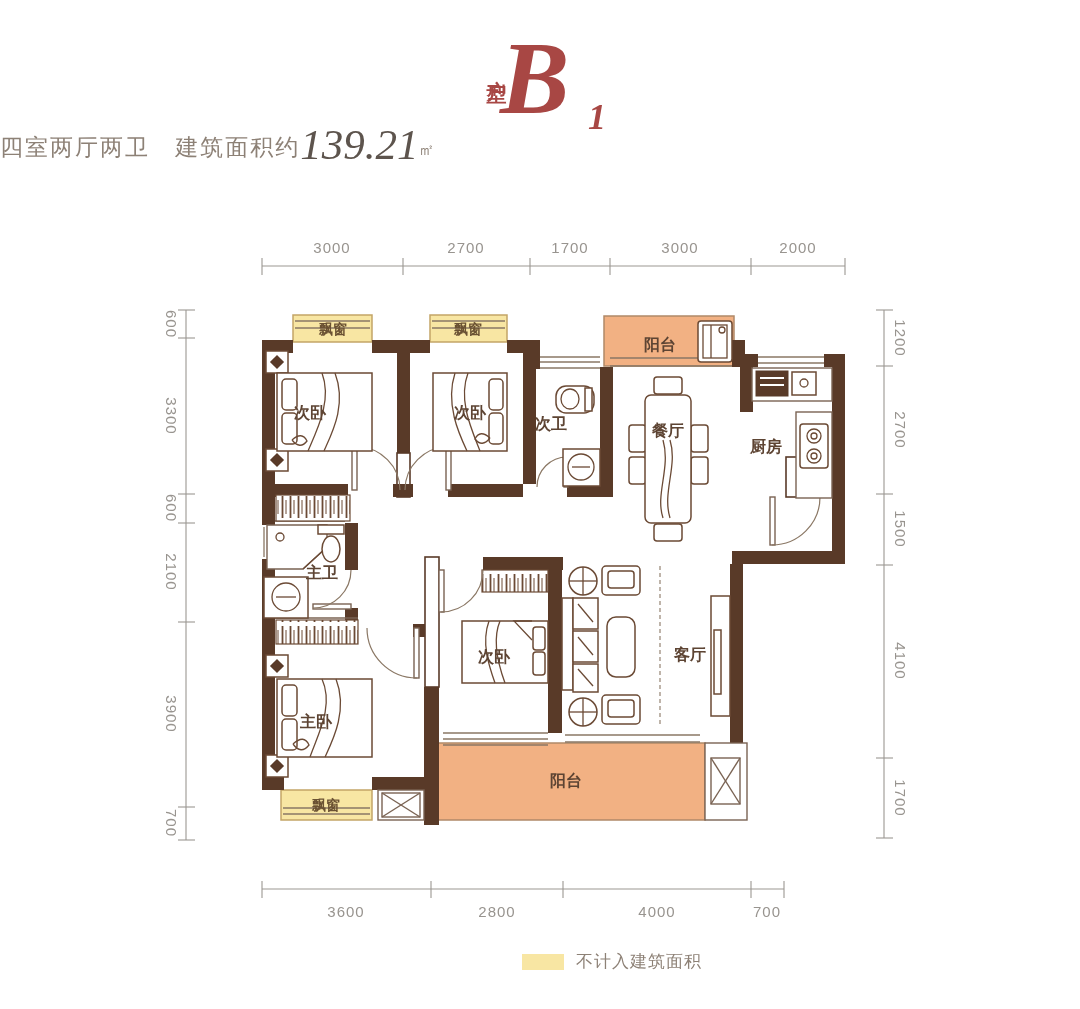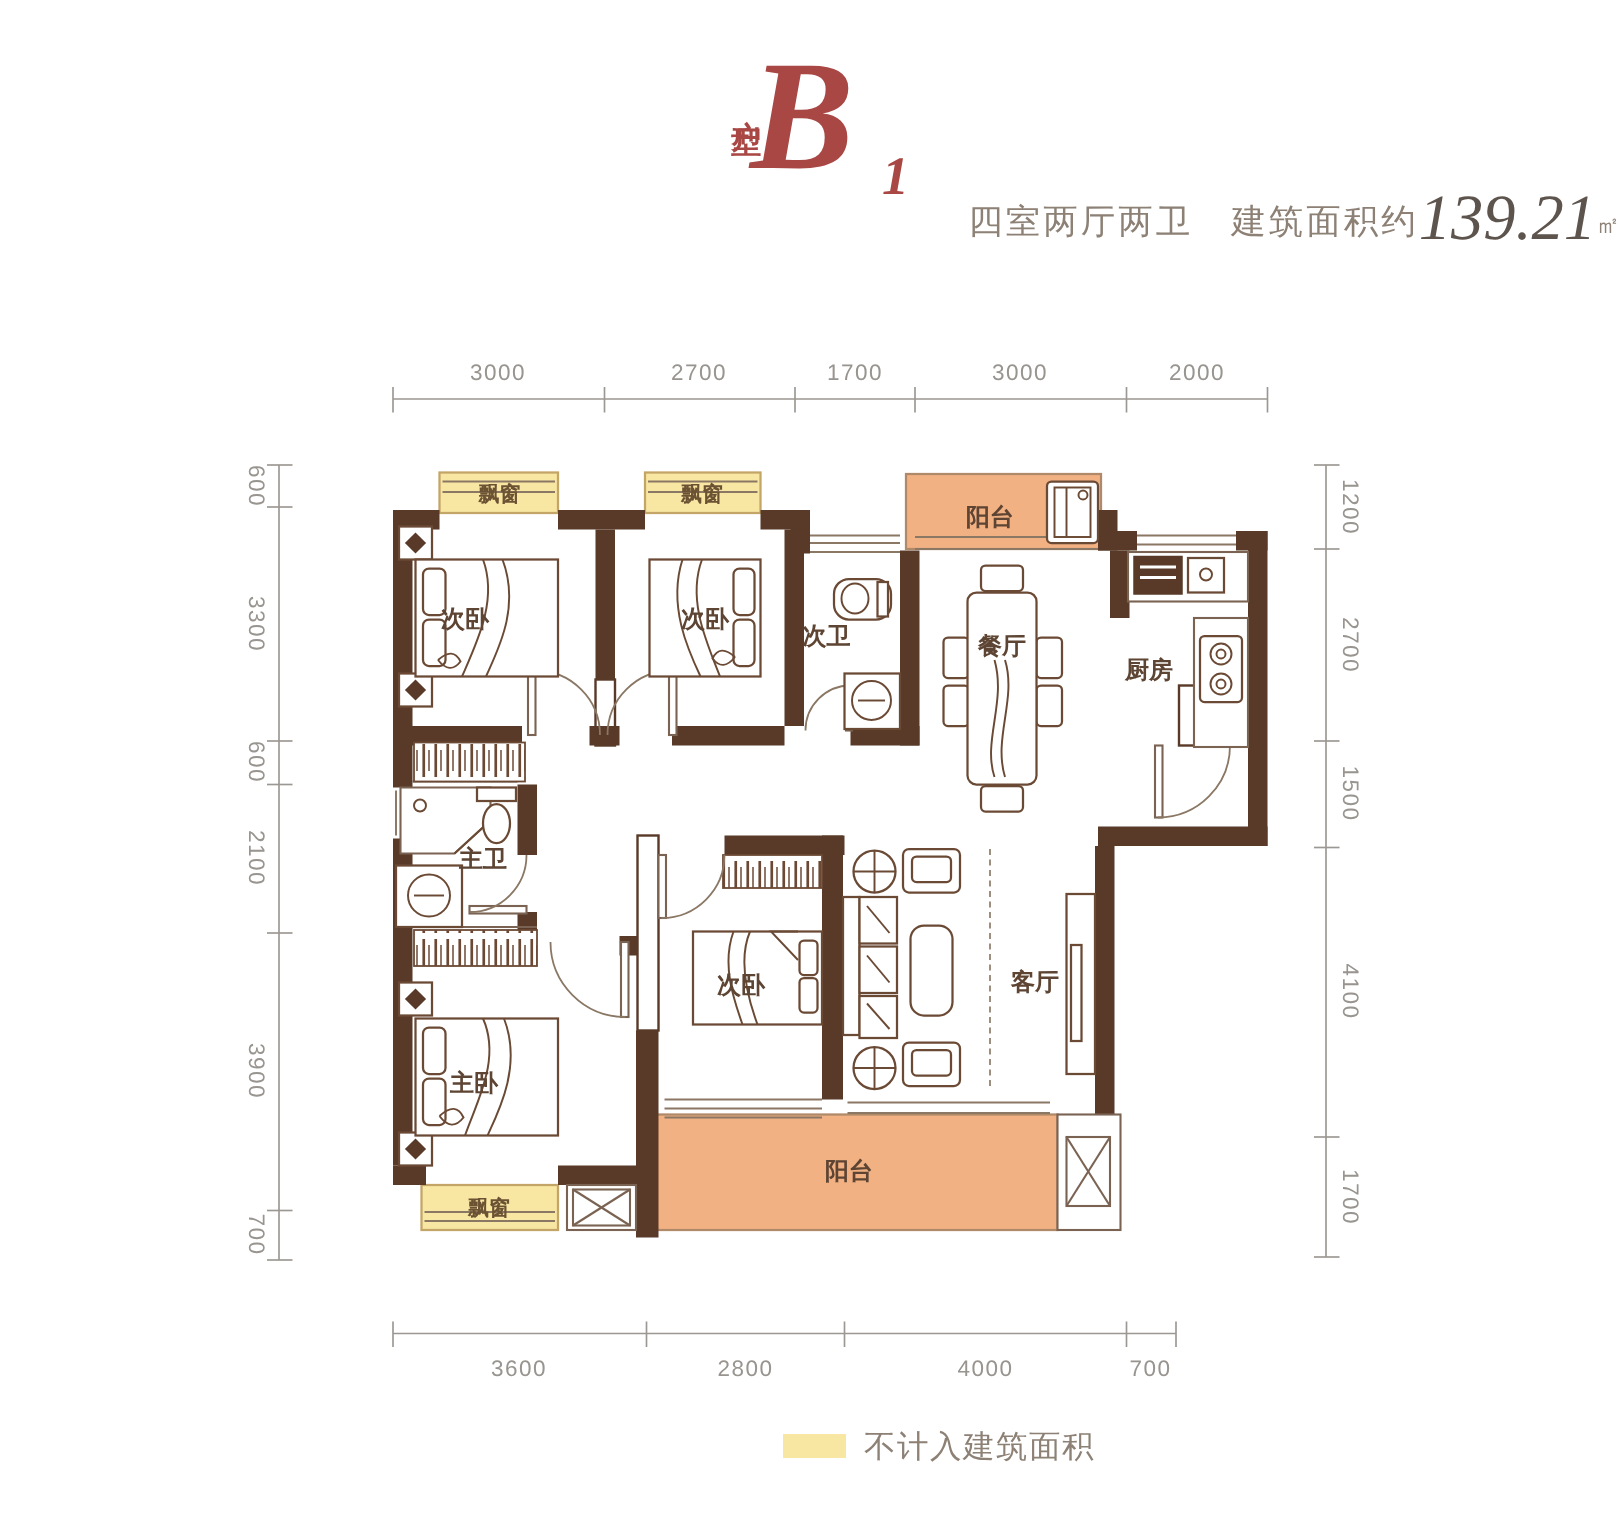--- a/index.html
+++ b/index.html
@@ -29,29 +29,29 @@
   
   .title-block{position:absolute;left:484px;top:40px;width:220px;height:110px;}
   .title-vertical{position:absolute;left:0;top:24px;writing-mode:vertical-rl;
       font-size:20px;font-weight:bold;color:#a84744;letter-spacing:4px;}
   .title-letter{position:absolute;left:16px;top:-22px;
       font-family:"Liberation Serif","DejaVu Serif",serif;font-style:italic;font-weight:bold;
       font-size:104px;color:#a84744;}
   .title-sub{position:absolute;left:104px;top:56px;
       font-family:"Liberation Serif","DejaVu Serif",serif;font-style:italic;font-weight:bold;
       font-size:36px;color:#a84744;}
-  .subtitle{position:absolute;left:0;top:132px;width:1080px;text-align:right;
+  .subtitle{position:absolute;left:0;top:132px;width:1080px;text-align:left;
       color:#8d8176;font-size:23px;letter-spacing:2px;white-space:nowrap;}
   .subtitle .num{font-family:"Liberation Serif","DejaVu Serif",serif;font-style:italic;
       font-size:43px;color:#5d544d;letter-spacing:0;line-height:0;vertical-align:-4px;}
   .subtitle .unit{font-size:16px;color:#8d8176;letter-spacing:0;}
 
   
   .legend{position:absolute;left:522px;top:950px;display:flex;align-items:center;gap:14px;
-      font-size:21px;color:#8d8176;letter-spacing:1px;white-space:nowrap;}
+      font-size:17px;color:#8d8176;letter-spacing:1px;white-space:nowrap;}
   .legend .sw{width:42px;height:16px;display:inline-block;}
   .sw-yellow{background:#f8e6a3;}
   .sw-orange{background:#f2b183;}
   .legend .item{display:flex;align-items:center;gap:12px;margin-right:24px;}
 </style>
 </head>
 <body>
 
 <div id="canvas">
 

